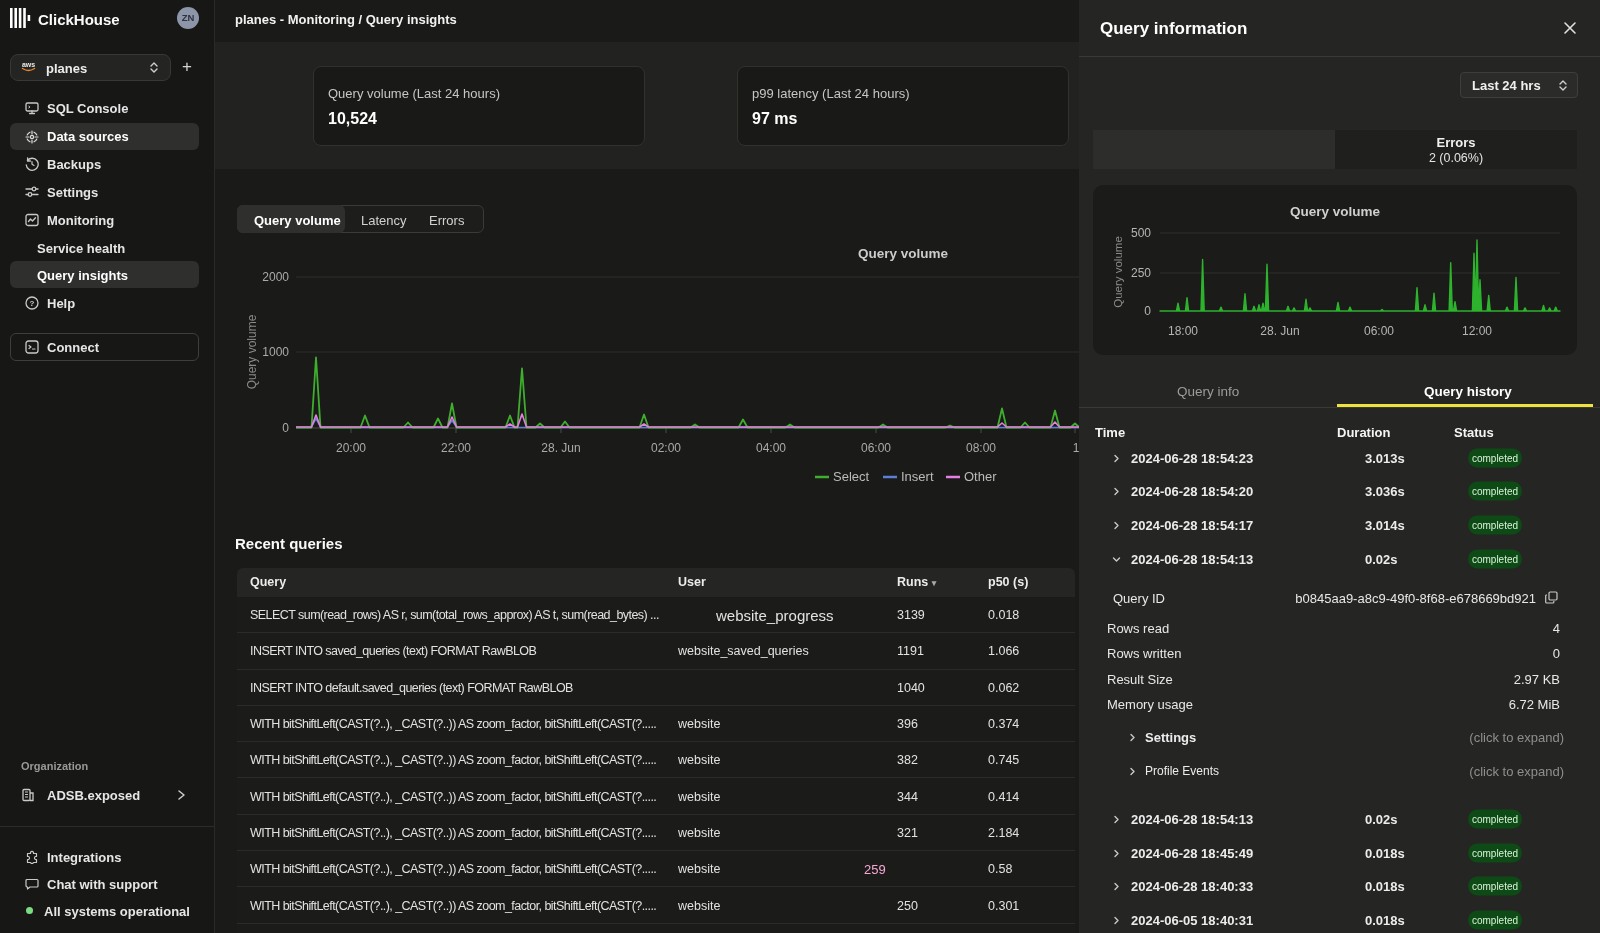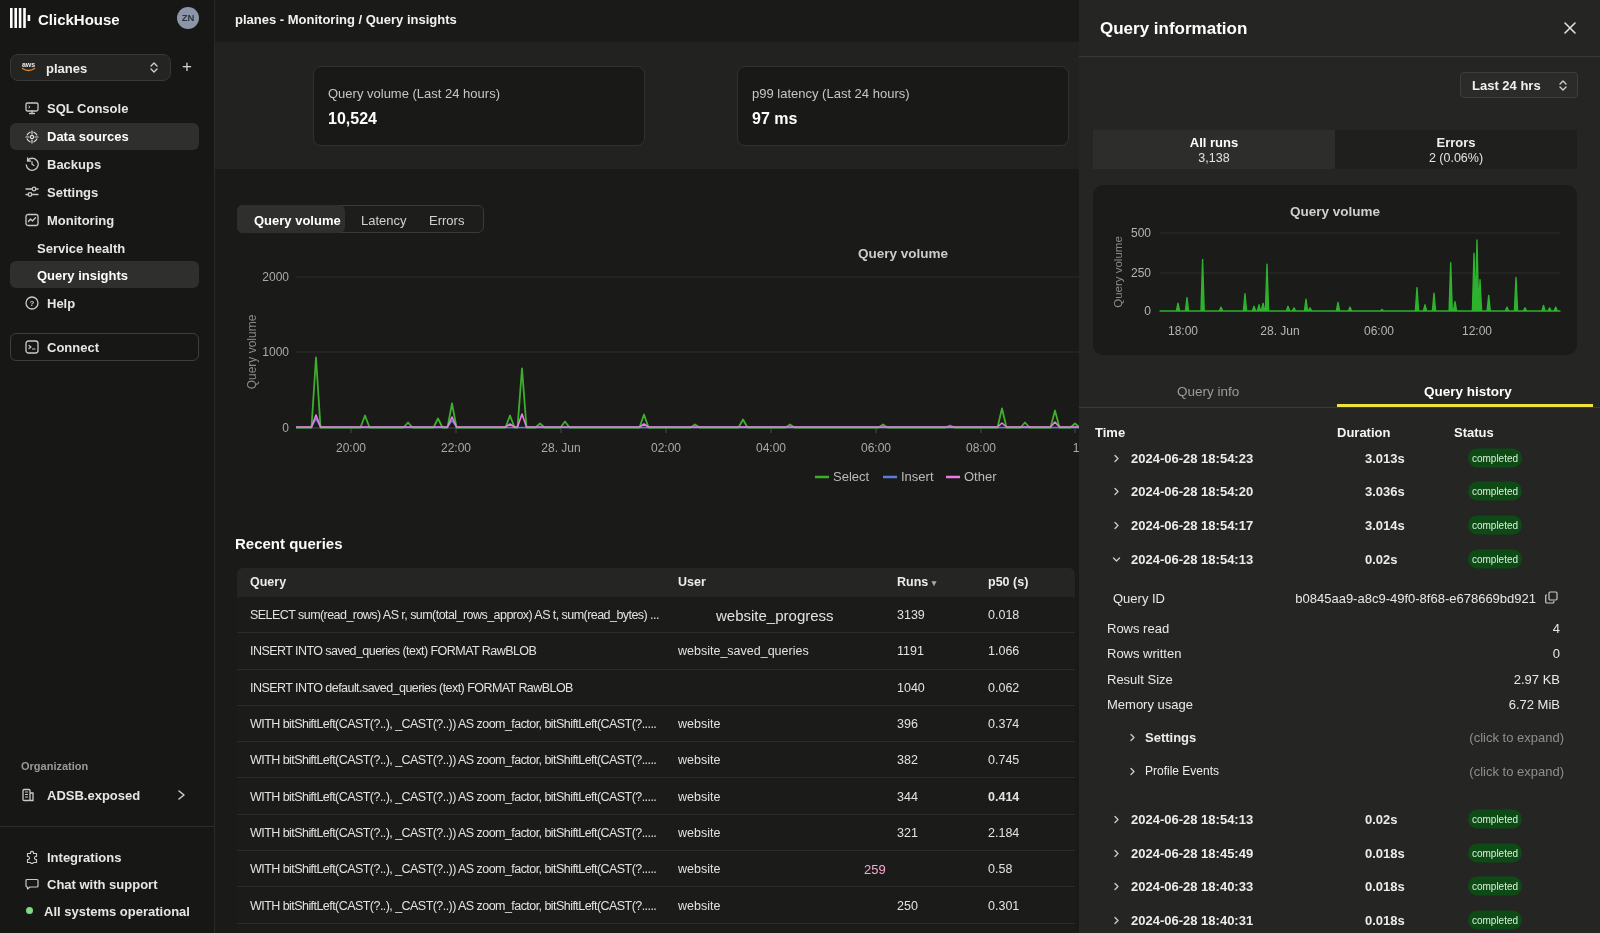--- a/index.html
+++ b/index.html
@@ -102,21 +102,21 @@
 <div class="t" style="left:773px;top:724px;font-size:12.5px;color:#e2e2e2;">0.374</div>
 <div class="abs" style="left:22px;top:742.2px;width:838px;height:36.3px;background:#1b1b19;border-bottom:1px solid #2b2b29;"></div>
 <div class="t" style="left:35px;top:760px;font-size:12.5px;color:#e2e2e2;letter-spacing:-0.55px;">WITH bitShiftLeft(CAST(?..), _CAST(?..)) AS zoom_factor, bitShiftLeft(CAST(?.....</div>
 <div class="t" style="left:463px;top:760px;font-size:12.5px;color:#e2e2e2;">website</div>
 <div class="t" style="left:682px;top:760px;font-size:12.5px;color:#e2e2e2;">382</div>
 <div class="t" style="left:773px;top:760px;font-size:12.5px;color:#e2e2e2;">0.745</div>
 <div class="abs" style="left:22px;top:778.5px;width:838px;height:36.3px;background:#1b1b19;border-bottom:1px solid #2b2b29;"></div>
 <div class="t" style="left:35px;top:797px;font-size:12.5px;color:#e2e2e2;letter-spacing:-0.55px;">WITH bitShiftLeft(CAST(?..), _CAST(?..)) AS zoom_factor, bitShiftLeft(CAST(?.....</div>
 <div class="t" style="left:463px;top:797px;font-size:12.5px;color:#e2e2e2;">website</div>
 <div class="t" style="left:682px;top:797px;font-size:12.5px;color:#e2e2e2;">344</div>
-<div class="t" style="left:773px;top:797px;font-size:12.5px;color:#e2e2e2;font-weight:bold;">0.414</div>
+<div class="t" style="left:773px;top:797px;font-size:12.5px;color:#e2e2e2;">0.414</div>
 <div class="abs" style="left:22px;top:814.8px;width:838px;height:36.3px;background:#1b1b19;border-bottom:1px solid #2b2b29;"></div>
 <div class="t" style="left:35px;top:833px;font-size:12.5px;color:#e2e2e2;letter-spacing:-0.55px;">WITH bitShiftLeft(CAST(?..), _CAST(?..)) AS zoom_factor, bitShiftLeft(CAST(?.....</div>
 <div class="t" style="left:463px;top:833px;font-size:12.5px;color:#e2e2e2;">website</div>
 <div class="t" style="left:682px;top:833px;font-size:12.5px;color:#e2e2e2;">321</div>
 <div class="t" style="left:773px;top:833px;font-size:12.5px;color:#e2e2e2;">2.184</div>
 <div class="abs" style="left:22px;top:851.1px;width:838px;height:36.3px;background:#1b1b19;border-bottom:1px solid #2b2b29;"></div>
 <div class="t" style="left:35px;top:869px;font-size:12.5px;color:#e2e2e2;letter-spacing:-0.55px;">WITH bitShiftLeft(CAST(?..), _CAST(?..)) AS zoom_factor, bitShiftLeft(CAST(?.....</div>
 <div class="t" style="left:463px;top:869px;font-size:12.5px;color:#e2e2e2;">website</div>
 <div class="t" style="left:649px;top:869px;font-size:13px;color:#f9a8d4;">259</div>
 <div class="t" style="left:773px;top:869px;font-size:12.5px;color:#e2e2e2;">0.58</div>
@@ -239,24 +239,20 @@
   <div class="abs" style="left:0;top:56px;width:521px;height:1px;background:#393937;"></div>
 
   <div class="abs" style="left:381px;top:72px;width:118px;height:26px;background:#2b2b29;border:1px solid #3e3e3c;border-radius:4px;"></div>
   <div class="t" style="left:393px;top:85px;font-size:13px;font-weight:600;color:#f0f0f0;">Last 24 hrs</div>
   <svg class="abs" style="left:478px;top:79px;" width="12" height="13" viewBox="0 0 12 13">
       <path d="M3 5 L6 2 L9 5 M3 8 L6 11 L9 8" stroke="#cfcfcf" stroke-width="1.4" fill="none" stroke-linecap="round" stroke-linejoin="round"></path>
     </svg>
 
   <div class="abs" style="left:14px;top:130px;width:484px;height:39px;background:#1f1f1d;"></div>
   <div class="abs" style="left:14px;top:130px;width:242px;height:39px;background:#2d2d2b;"></div>
-  <div class="abs" style="left:14px;top:130px;width:242px;text-align:center;">
-      <div style="font-size:13px;font-weight:700;color:#ffffff;margin-top:5px;">All runs</div>
-      <div style="font-size:12.5px;color:#e3e3e3;margin-top:1px;">3,138</div>
-    </div>
   <div class="abs" style="left:256px;top:130px;width:242px;text-align:center;">
       <div style="font-size:13px;font-weight:700;color:#f0f0f0;margin-top:5px;">Errors</div>
       <div style="font-size:12.5px;color:#e3e3e3;margin-top:1px;">2 (0.06%)</div>
     </div>
 
   <div class="abs" style="left:14px;top:185px;width:484px;height:170px;background:#1b1b19;border-radius:10px;"></div>
   <div id="panelchart">
 <svg class="abs" style="left:14px;top:185px;" width="484" height="170" viewBox="0 0 484 170">
 <line x1="67" y1="48" x2="467" y2="48" stroke="#2e2e2c" stroke-width="1"></line>
 <line x1="67" y1="88" x2="467" y2="88" stroke="#2e2e2c" stroke-width="1"></line>
@@ -344,17 +340,17 @@
       <div class="pill" style="left:389px;top:853px;">completed</div>
 <svg class="abs" style="left:33px;top:882px;" width="9" height="9" viewBox="0 0 9 9">
         <path d="M3 1.5 L6 4.5 L3 7.5" stroke="#c9c9c9" stroke-width="1.4" fill="none" stroke-linecap="round" stroke-linejoin="round"></path>
       </svg>
       <div class="t" style="left:52px;top:886px;font-size:13px;font-weight:700;color:#ececec;">2024-06-28 18:40:33</div>
       <div class="t" style="left:286px;top:886px;font-size:13px;font-weight:700;color:#ececec;">0.018s</div>
       <div class="pill" style="left:389px;top:886px;">completed</div>
 <svg class="abs" style="left:33px;top:916px;" width="9" height="9" viewBox="0 0 9 9">
         <path d="M3 1.5 L6 4.5 L3 7.5" stroke="#c9c9c9" stroke-width="1.4" fill="none" stroke-linecap="round" stroke-linejoin="round"></path>
       </svg>
-      <div class="t" style="left:52px;top:920px;font-size:13px;font-weight:700;color:#ececec;">2024-06-28 18:40:31</div>
+      <div class="t" style="left:52px;top:920px;font-size:13px;font-weight:700;color:#ececec;">2024-06-05 18:40:31</div>
       <div class="t" style="left:286px;top:920px;font-size:13px;font-weight:700;color:#ececec;">0.018s</div>
       <div class="pill" style="left:389px;top:920px;">completed</div>
 </div>
 </div>
 
 </body></html>

